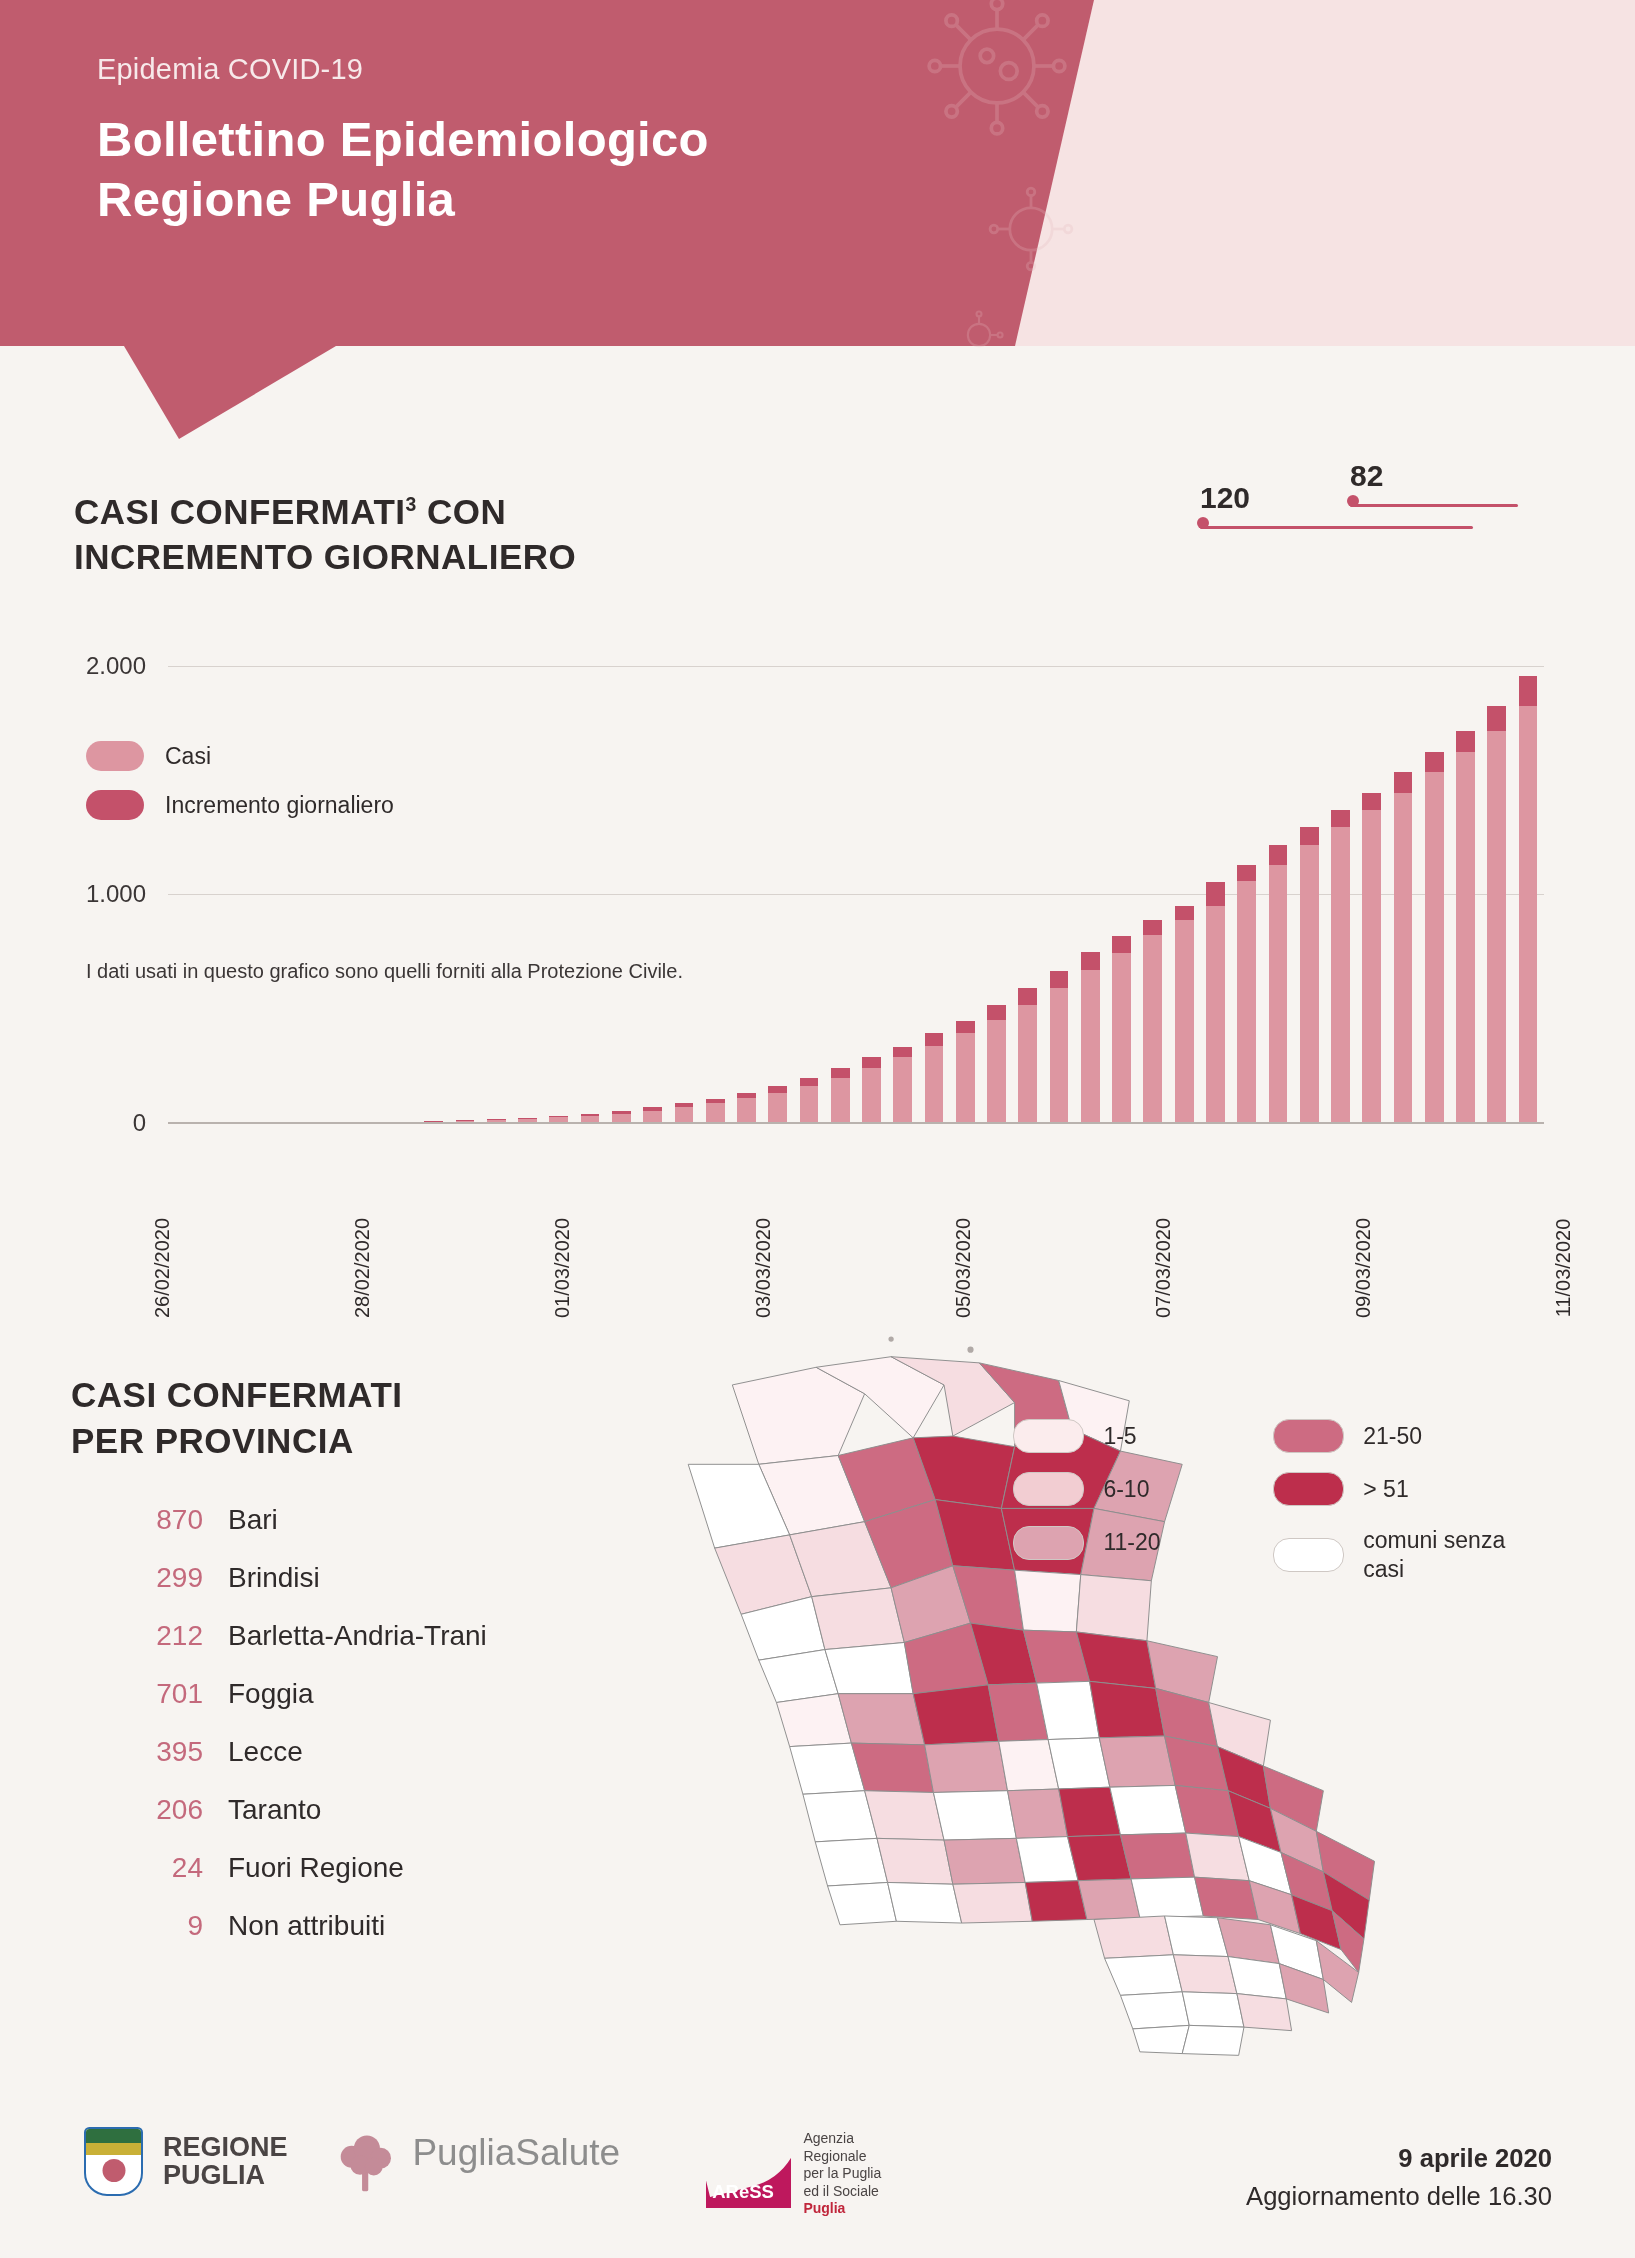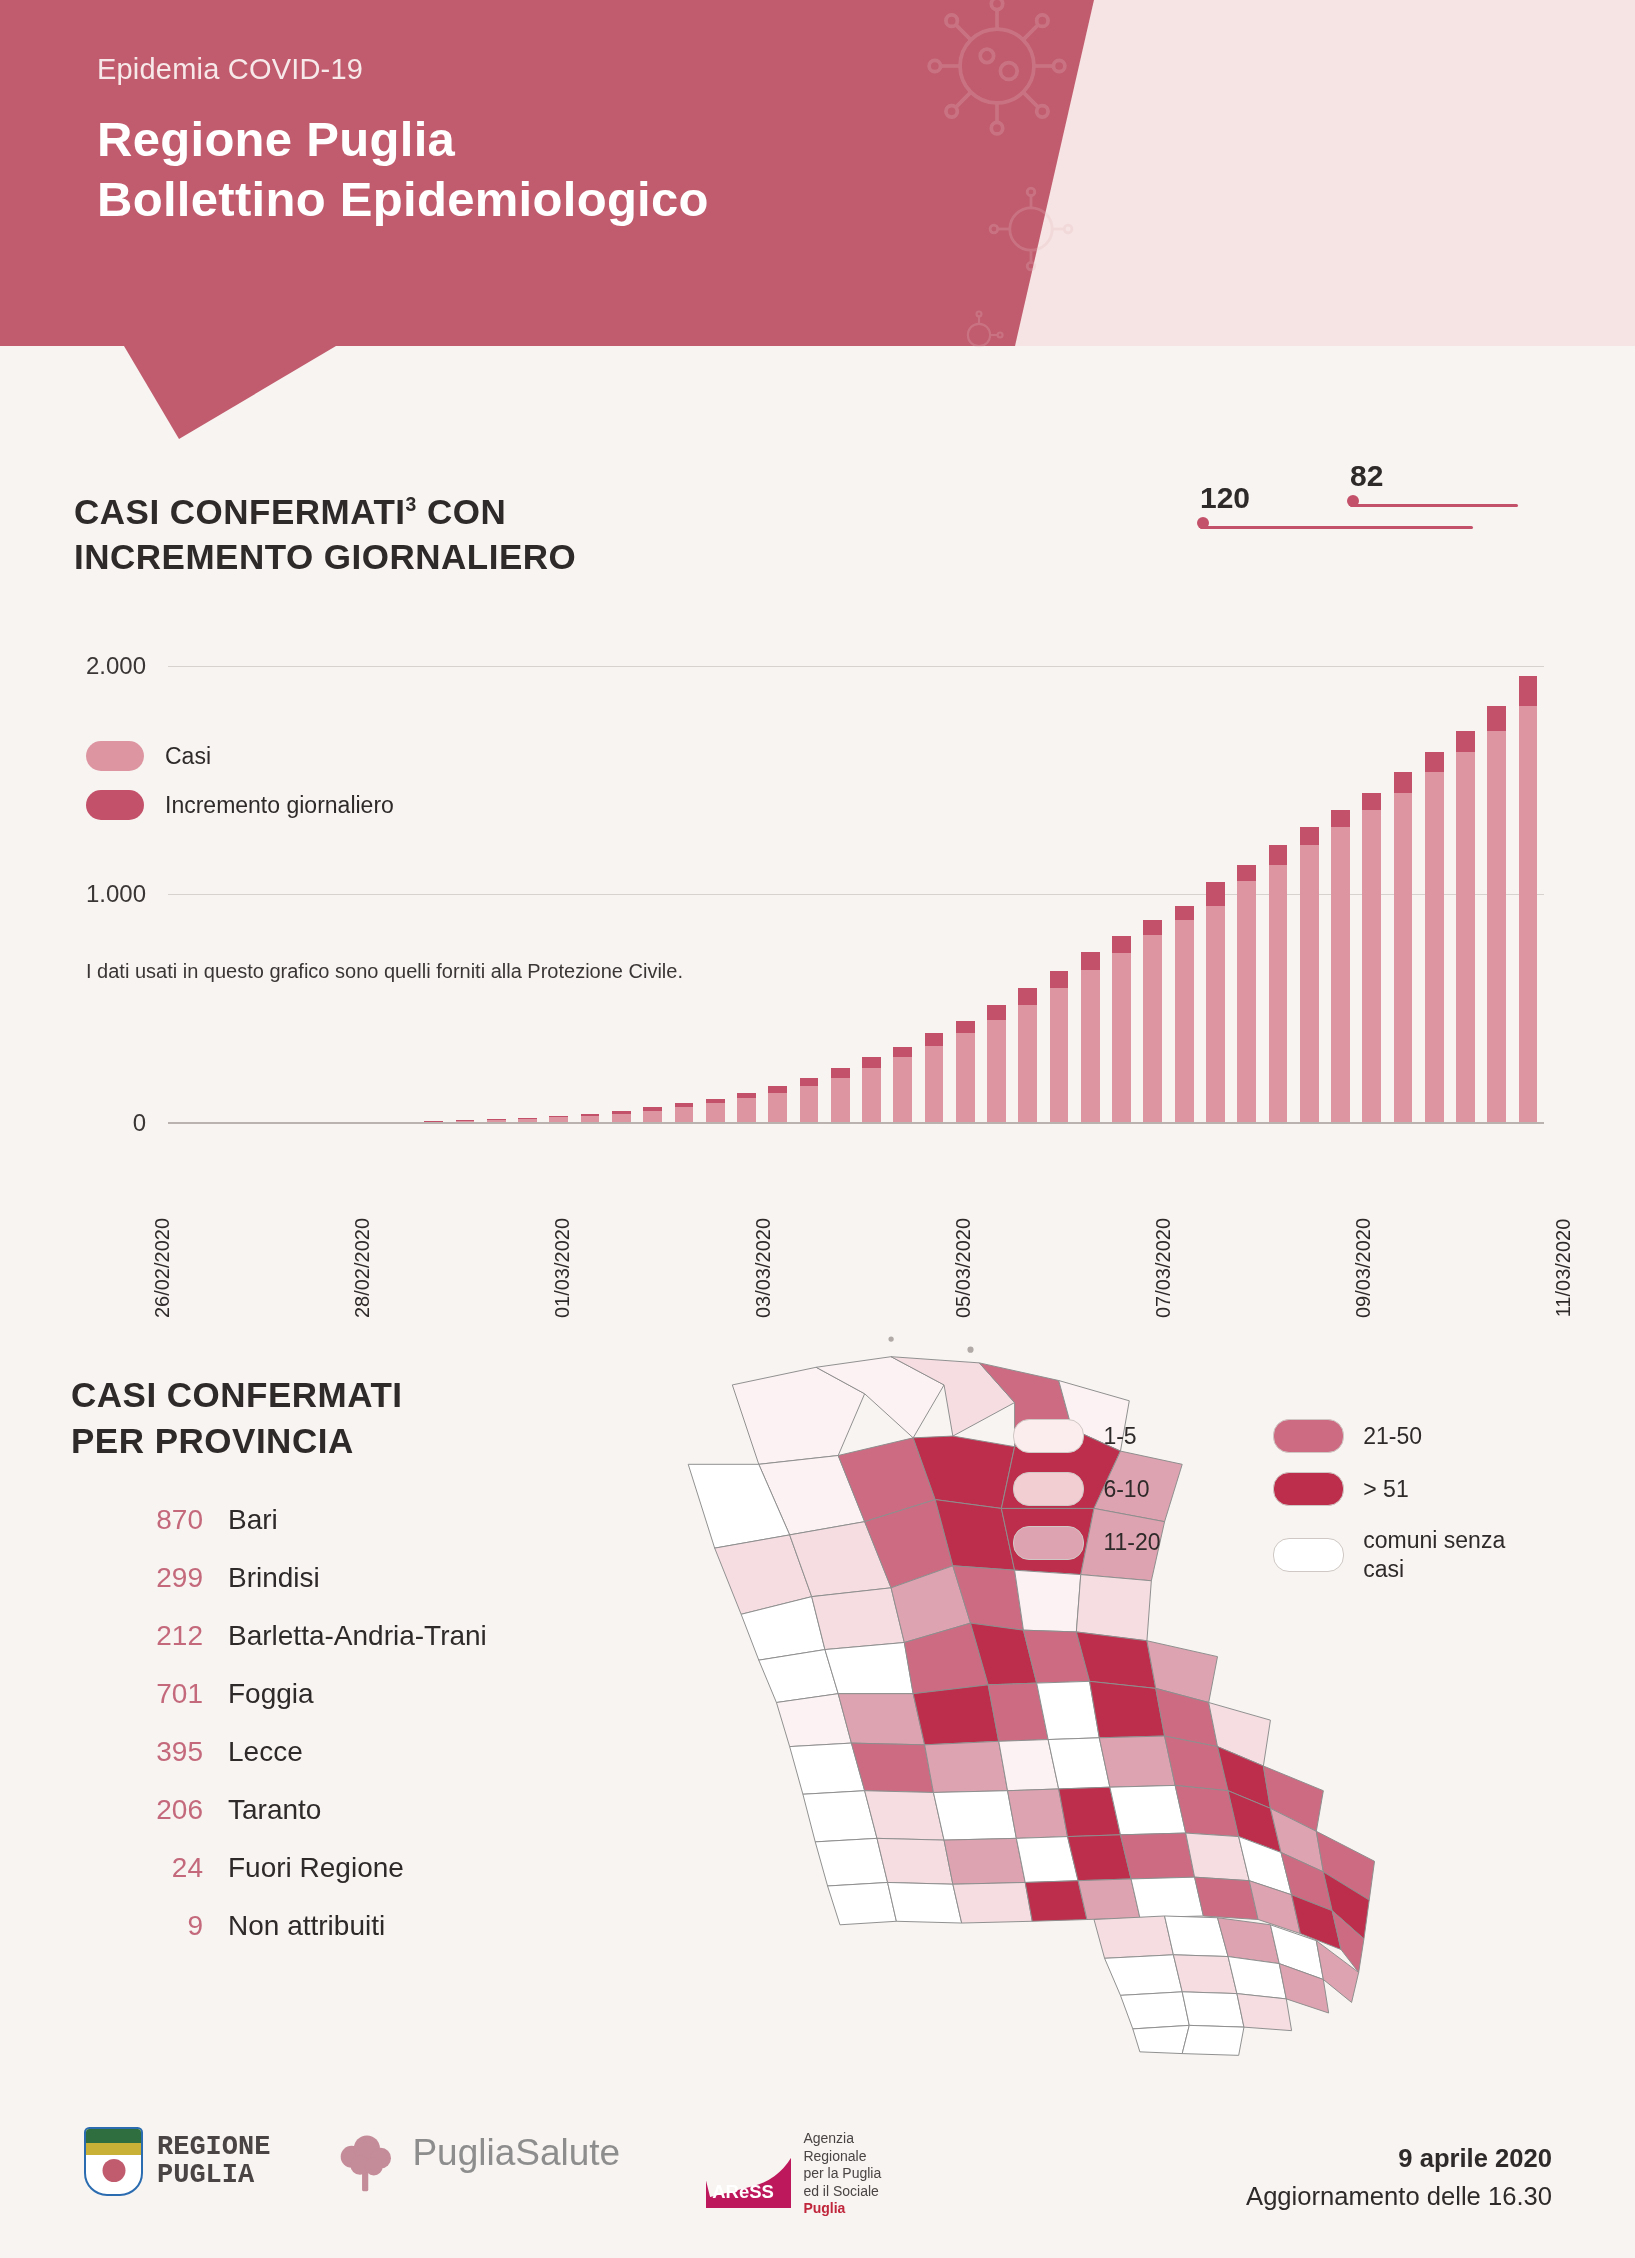--- a/index.html
+++ b/index.html
@@ -109,21 +109,21 @@
   .footer{position:absolute;left:0;top:2109px;width:1636px;height:150px;}
   .logo-regione{position:absolute;left:84px;top:17.6px;display:flex;align-items:center;}
   .shield{
     width:55px;height:65px;background:#ffffff;border:2.6px solid #2b6cb0;
     border-radius:5.3px 5.3px 23px 23px;position:relative;overflow:hidden;
   }
   .shield .band{position:absolute;left:0;top:0;width:100%;height:14px;background:#2f6f3f;}
   .shield .band2{position:absolute;left:0;top:14px;width:100%;height:12.4px;background:#c9b037;}
   .shield .emb{position:absolute;left:50%;top:30px;transform:translateX(-50%);
     width:23px;height:23px;border-radius:50%;background:#c05c6e;}
-  .logo-regione .txt{margin-left:14px;font-size:27px;font-weight:bold;line-height:1.05;color:#4a4444;font-family:Liberation Mono, monospace;}
+  .logo-regione .txt{margin-left:20px;font-size:27px;font-weight:bold;line-height:1.05;color:#4a4444;}
   .logo-puglia{position:absolute;left:331px;top:23px;display:flex;}
   .logo-puglia .tree{width:69px;height:62px;}
   .logo-puglia .pt{margin-left:12.4px;font-size:37px;font-weight:bold;color:#b8697c;}
   .logo-puglia .pt span{font-weight:normal;color:#8d8d8d;}
   .logo-aress{position:absolute;left:706px;top:21px;display:flex;align-items:center;}
   .aress-mark{
     width:85px;height:69px;background:#be185d;position:relative;overflow:hidden;
   }
   .aress-mark .swoosh{
     position:absolute;left:-5.3px;top:-16px;width:106px;height:62px;background:#f7f4f1;
@@ -189,22 +189,22 @@
       <circle cx="50" cy="50" r="18"></circle>
       <line x1="50" y1="32" x2="50" y2="20"></line>
         <circle cx="50" cy="16" r="4"></circle>
       <line x1="68" y1="50" x2="80" y2="50"></line>
         <circle cx="84" cy="50" r="4"></circle>
     </g>
   </svg>
 
   <div class="kicker">Epidemia COVID-19</div>
   <div class="title">
+    <div>Bollettino Epidemiologico</div>
     <div>Regione Puglia</div>
-    <div>Bollettino Epidemiologico</div>
   </div>
 </div>
 
 <div class="chart-title">
   <div>
     <span>CASI CONFERMATI</span><sup>3</sup><span> CON</span>
   </div>
   <div>INCREMENTO GIORNALIERO</div>
 </div>
 

